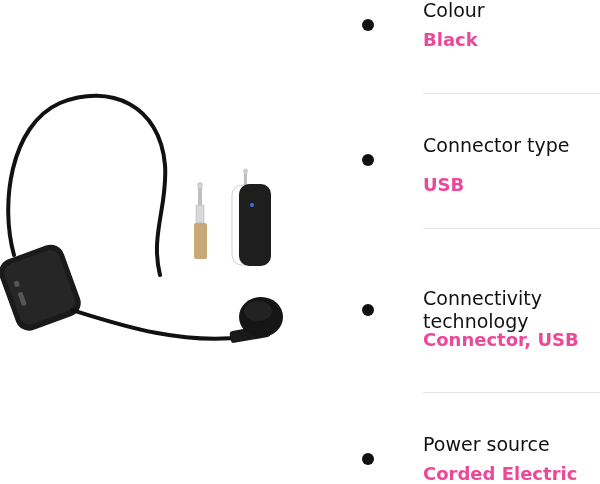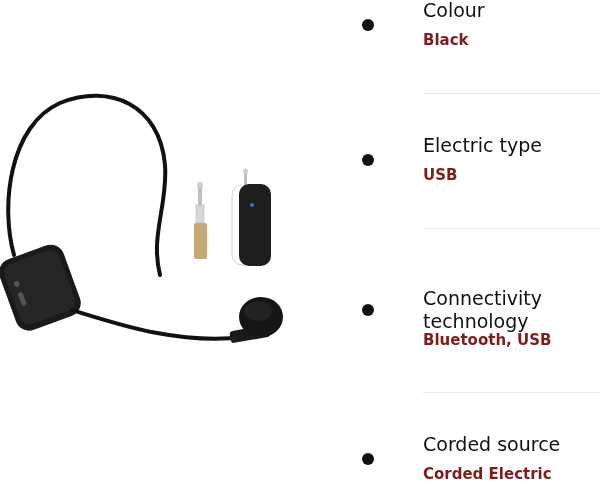--- a/index.html
+++ b/index.html
@@ -2,21 +2,21 @@
 <html><head>
 <meta charset="utf-8">
 <style>
   html, body { margin: 0; padding: 0; background: #ffffff; }
   body { width: 600px; height: 484px; position: relative; overflow: hidden; font-family: "DejaVu Sans", sans-serif; color: #0f1111; }
   .product { position: absolute; left: 0; top: 85px; width: 300px; height: 290px; }
   .specs { position: absolute; left: 0; top: 0; width: 600px; height: 420px; }
   .spec { position: absolute; left: 0; width: 600px; }
   .bullet { position: absolute; left: 362px; width: 12px; height: 12px; border-radius: 50%; background: #111; }
   .label { position: absolute; left: 423px; font-size: 19px; line-height: 30px; color: #111; white-space: nowrap; }
-  .value { position: absolute; left: 423px; font-size: 15px; line-height: 30px; font-weight: bold; color: #7f1d1d; white-space: nowrap; }
+  .value { position: absolute; left: 423px; font-size: 18px; line-height: 30px; font-weight: bold; color: #ec4899; white-space: nowrap; }
   .divider { position: absolute; left: 423px; width: 177px; height: 1px; background: #e6e6e6; }
 </style>
 </head>
 <body>
 
 <div class="product">
   <svg width="300" height="290" viewBox="0 0 300 290" xmlns="http://www.w3.org/2000/svg">
 
     <path d="M14 170 C 0 120, 10 40, 60 18 C 110 -2, 160 20, 165 80 C 168 120, 150 150, 160 190" fill="none" stroke="#111" stroke-width="4" stroke-linecap="round"></path>
 
@@ -54,32 +54,32 @@
 
   <div class="spec">
     <span class="bullet" style="top:19px"></span>
     <span class="label" style="top:-5px">Colour</span>
     <span class="value" style="top:25px">Black</span>
     <div class="divider" style="top:93px"></div>
   </div>
 
   <div class="spec">
     <span class="bullet" style="top:154px"></span>
-    <span class="label" style="top:130px">Electric type</span>
-    <span class="value" style="top:160px">USB</span>
+    <span class="label" style="top:130px">Connector type</span>
+    <span class="value" style="top:170px">USB</span>
     <div class="divider" style="top:228px"></div>
   </div>
 
   <div class="spec">
     <span class="bullet" style="top:304px"></span>
     <span class="label" style="top:283px">Connectivity</span>
     <span class="label" style="top:306px">technology</span>
-    <span class="value" style="top:325px">Bluetooth, USB</span>
+    <span class="value" style="top:325px">Connector, USB</span>
     <div class="divider" style="top:392px"></div>
   </div>
 
   <div class="spec">
     <span class="bullet" style="top:453px"></span>
-    <span class="label" style="top:429px">Corded source</span>
+    <span class="label" style="top:429px">Power source</span>
     <span class="value" style="top:459px">Corded Electric</span>
   </div>
 
 </div>
 
 </body></html>

